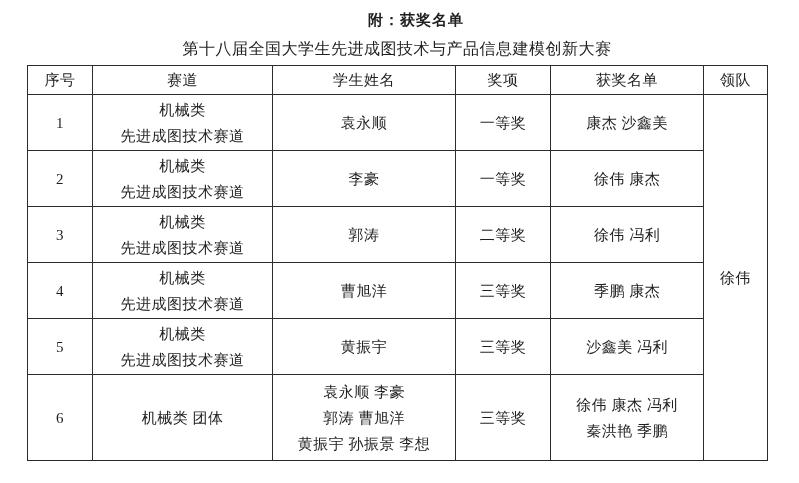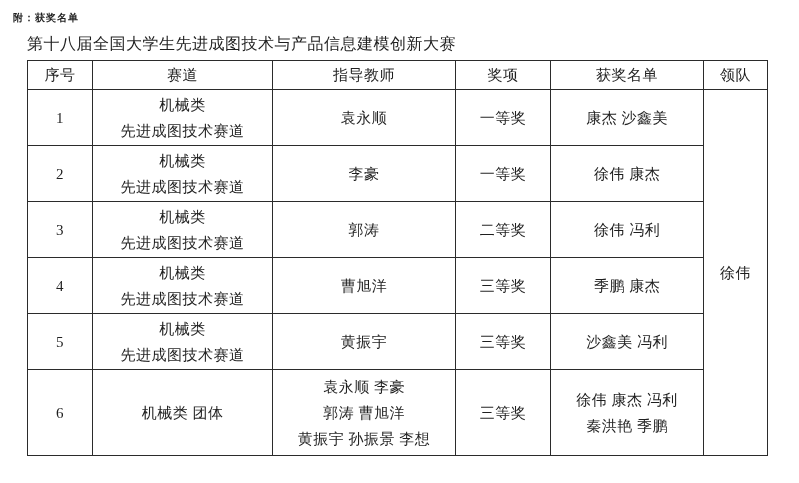--- a/index.html
+++ b/index.html
@@ -12,33 +12,35 @@
       font-family: "Liberation Serif", "DejaVu Serif", serif;
       color: #1f1f1f;
     }
     .page {
       position: relative;
       width: 799px;
       height: 483px;
       background: #ffffff;
     }
     .attachment-label {
-      margin: 11px 0 0 13px;
-      font-size: 10px;
+      margin: 11px 0 0 33px;
+      font-size: 15px;
       font-weight: bold;
       letter-spacing: 1px;
+      text-align: center;
     }
     .table-wrap {
       margin-left: 27px;
       width: 740px;
     }
     .table-title {
       margin-top: 9px;
       margin-bottom: 5px;
       width: 740px;
+      text-align: center;
       font-size: 16px;
       letter-spacing: 0.5px;
     }
     table.award-table {
       border-collapse: collapse;
       table-layout: fixed;
       width: 740px;
       font-size: 15px;
     }
     table.award-table th,
@@ -73,21 +75,21 @@
         <col style="width:180px">
         <col style="width:183px">
         <col style="width:95px">
         <col style="width:153px">
         <col style="width:64px">
       </colgroup>
       <thead>
         <tr class="rh">
           <th>序号</th>
           <th>赛道</th>
-          <th>指导教师</th>
+          <th>学生姓名</th>
           <th>奖项</th>
           <th>获奖名单</th>
           <th>领队</th>
         </tr>
       </thead>
       <tbody>
         <tr class="rb">
           <td>1</td>
           <td>
             <div class="cell-line">机械类</div>

